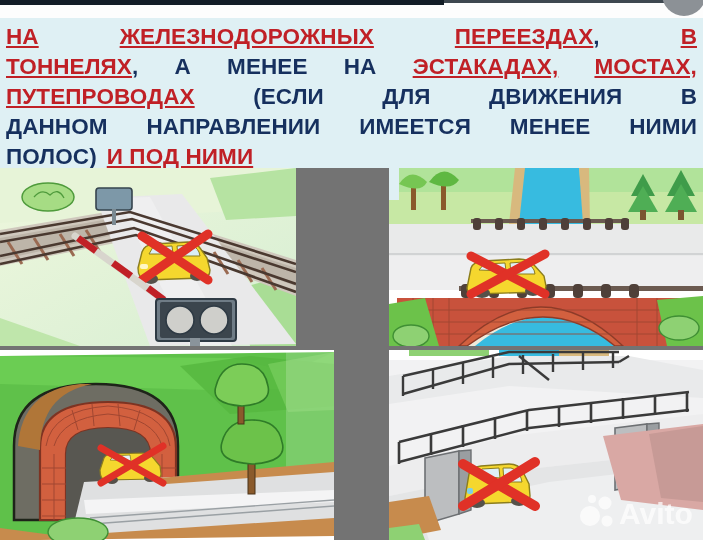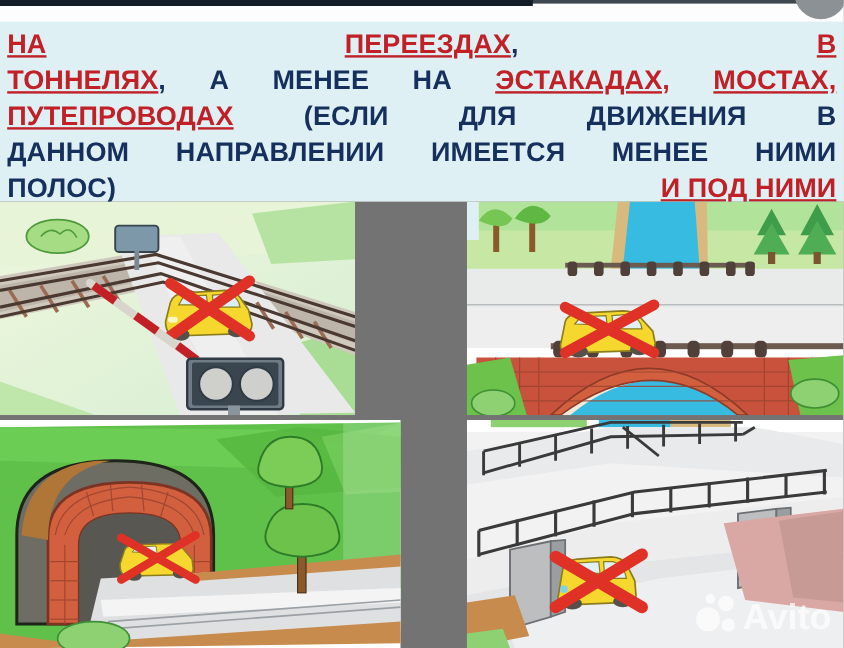--- a/index.html
+++ b/index.html
@@ -20,21 +20,21 @@
   .headline{
     position:absolute;left:0;top:18px;width:703px;height:150px;
     background:#dff0f4;
     padding:4px 6px 0 6px;box-sizing:border-box;
   }
   .hl-line{
     display:flex;align-items:baseline;justify-content:space-between;
     font-size:22.5px;font-weight:bold;letter-spacing:.1px;
     line-height:30px;white-space:nowrap;
   }
-  .hl-line.last{justify-content:space-between;}
+  .hl-line.last{justify-content:flex-start;}
   .red{color:#c02026;text-decoration:underline;text-decoration-thickness:2px;text-underline-offset:2px;}
   .blue{color:#16305e;}
   .sp{display:inline-block;}
 
   
   .grid{position:absolute;left:0;top:168px;width:703px;height:372px;background:#737373;}
   .panel{position:absolute;overflow:hidden;}
   .p-tl{left:0;top:0;width:296px;height:178px;}
   .p-tr{left:389px;top:0;width:314px;height:178px;}
   .p-bl{left:0;top:182px;width:334px;height:190px;}
@@ -53,20 +53,21 @@
 <div id="page">
 
   <div class="top-bar-2"></div>
   <div class="top-bar"></div>
   <div class="notch"></div>
 
   <div class="headline">
 
     <div class="hl-line">
       <span class="red">НА</span>
+      <span class="red">ЖЕЛЕЗНОДОРОЖНЫХ</span>
       <span><span class="red">ПЕРЕЕЗДАХ</span><span class="blue">,</span></span>
       <span class="red">В</span>
     </div>
 
     <div class="hl-line">
       <span><span class="red">ТОННЕЛЯХ</span><span class="blue">,</span></span>
       <span class="blue">А</span>
       <span class="blue">МЕНЕЕ</span>
       <span class="blue">НА</span>
       <span class="red">ЭСТАКАДАХ,</span>

